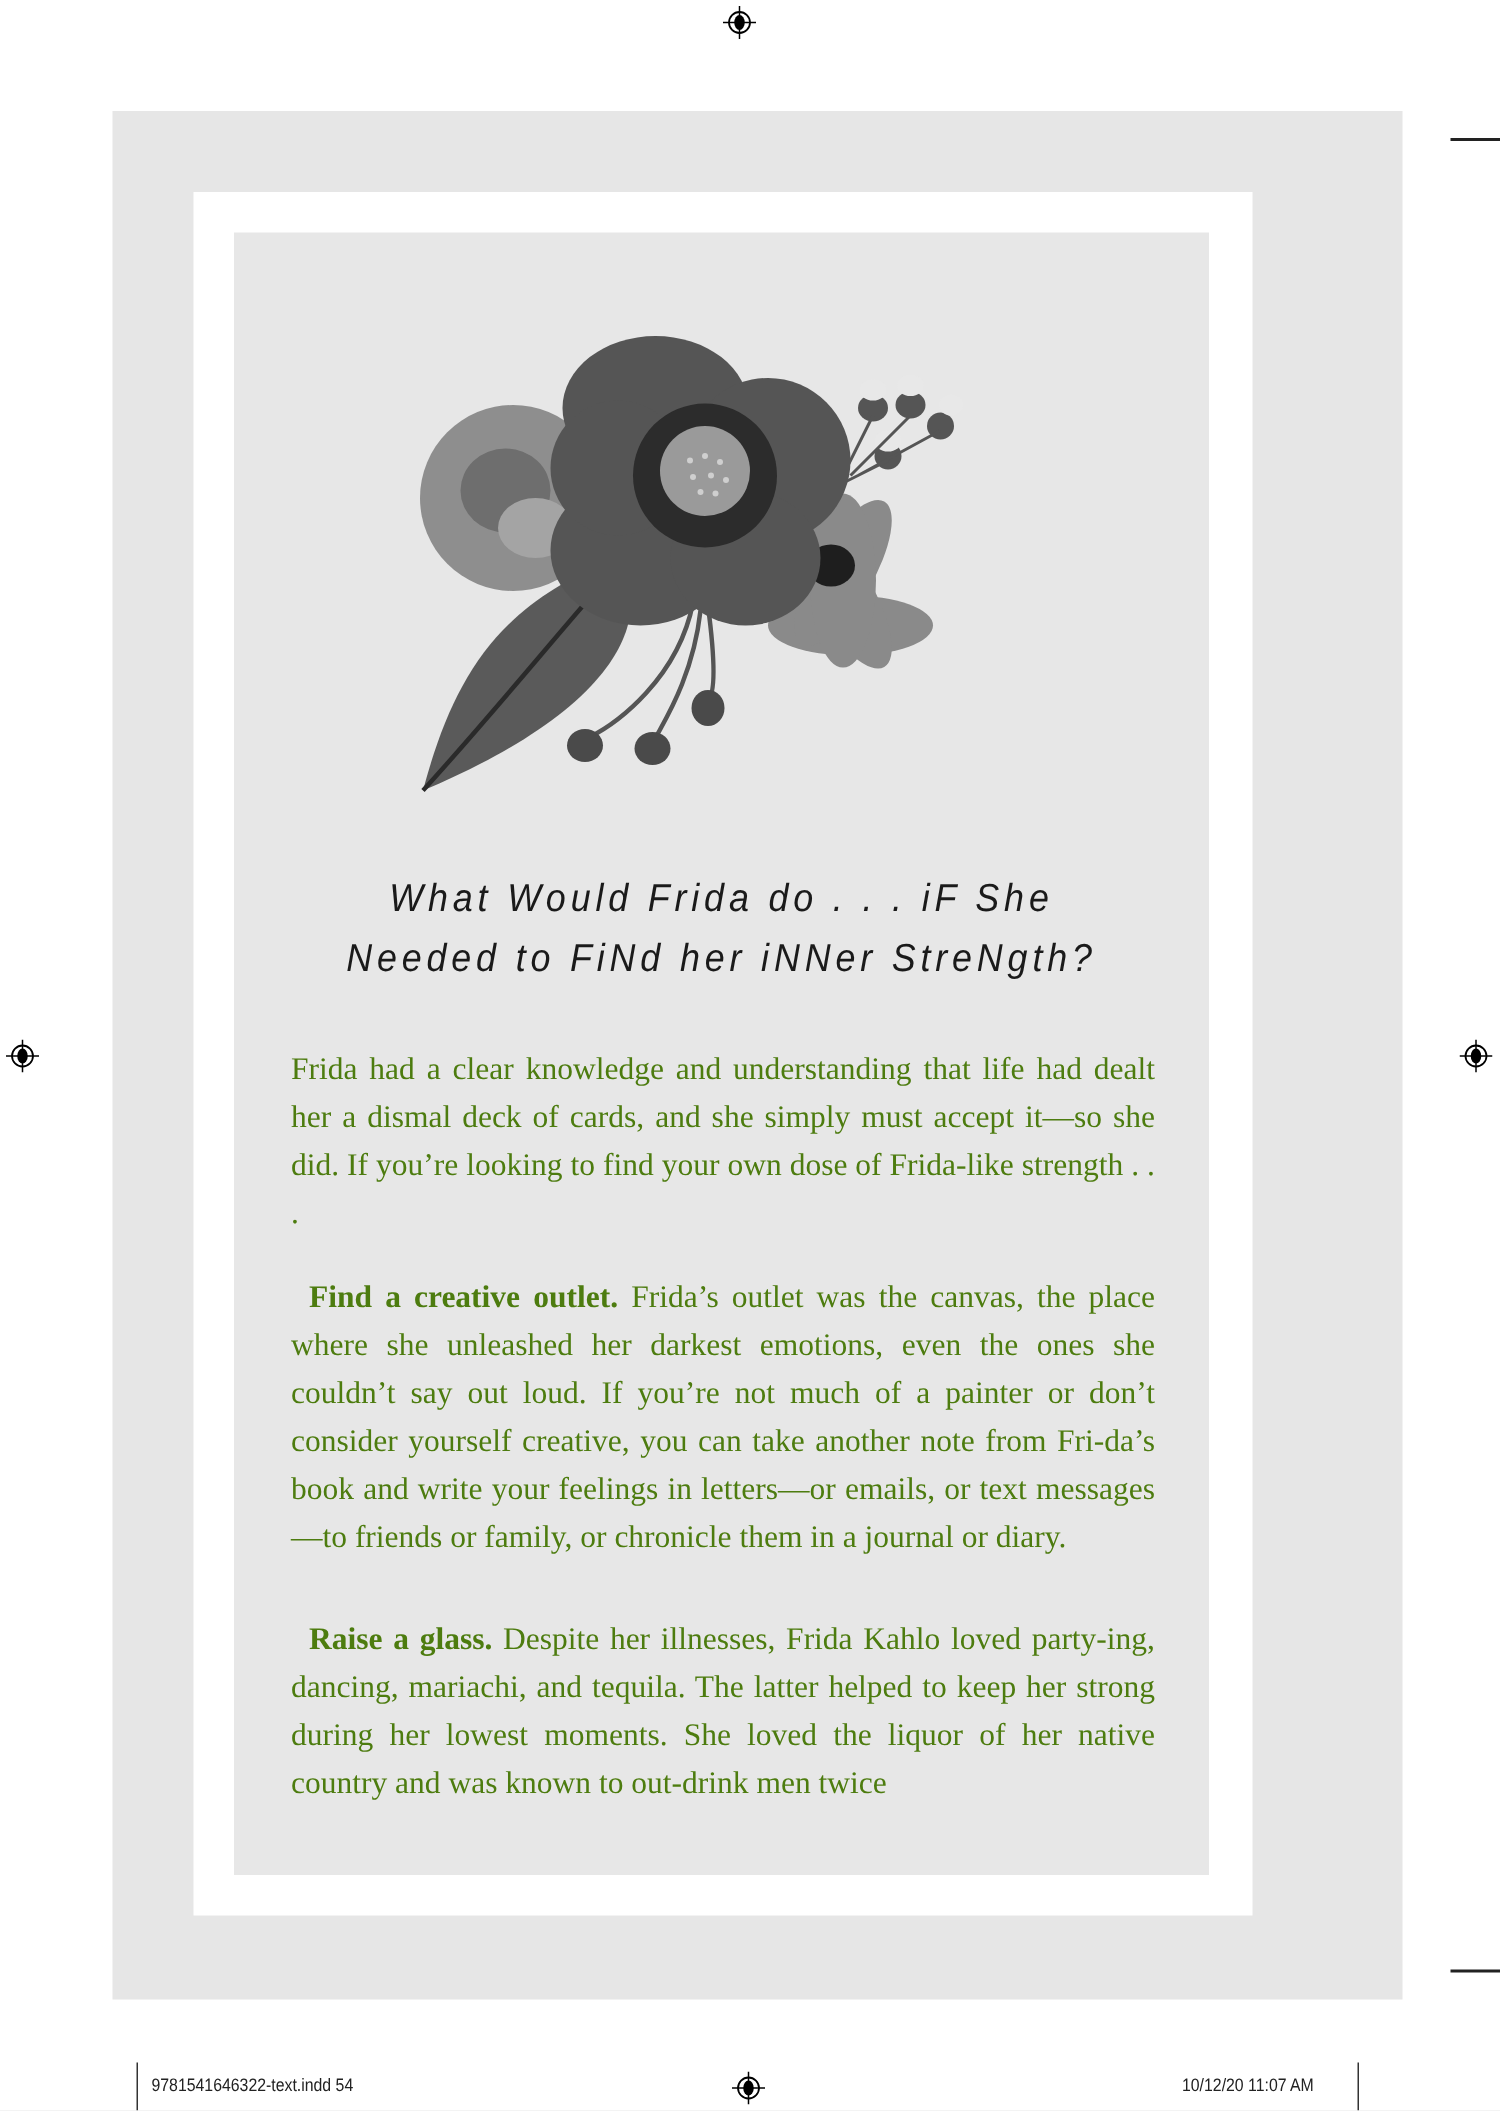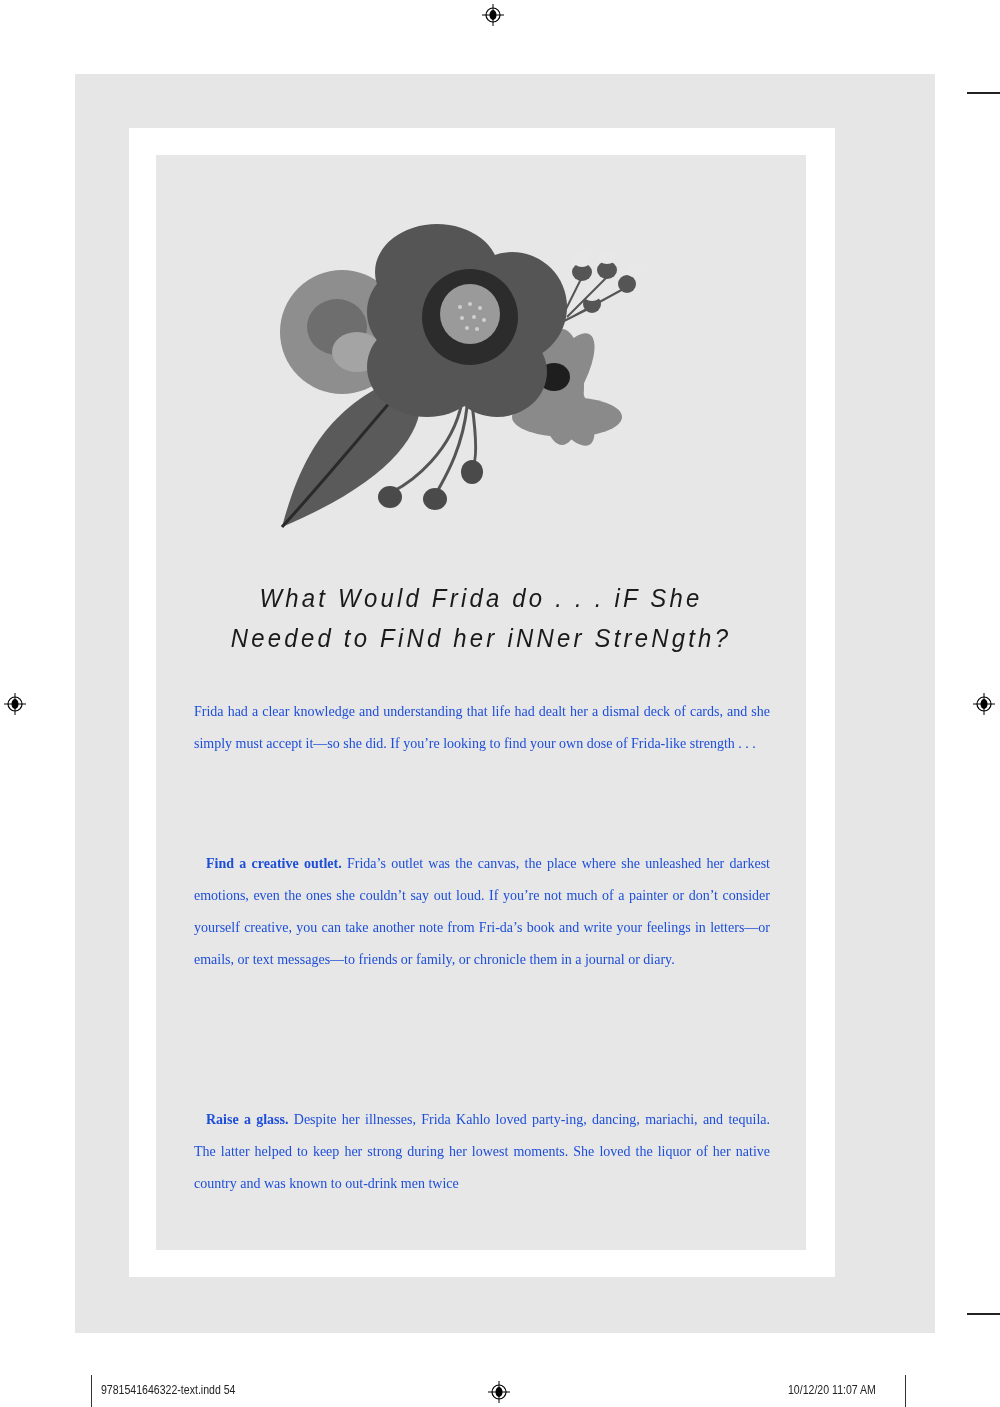--- a/index.html
+++ b/index.html
@@ -4,21 +4,21 @@
 <style>
   html,body{margin:0;padding:0;}
   body{width:1000px;height:1407px;background:#ffffff;position:relative;overflow:hidden;font-family:"Liberation Serif",serif;}
   .abs{position:absolute;}
   .outer{left:75px;top:74px;width:860px;height:1259px;background:#e6e6e6;}
   .frame{left:129px;top:128px;width:706px;height:1149px;background:#ffffff;}
   .inner{left:156px;top:155px;width:650px;height:1095px;background:#e7e7e7;}
   .trim{height:1.5px;background:#222;}
   .reg{width:22px;height:22px;}
   .title{left:156px;width:650px;top:578px;text-align:center;font-family:"Liberation Sans",sans-serif;font-style:italic;font-size:26px;letter-spacing:3.5px;line-height:40px;color:#1a1a1a;transform:scaleX(0.92);}
-  .body{left:194px;width:576px;font-size:14px;line-height:32px;color:#1d4ed8;text-align:justify;}
+  .body{left:194px;width:576px;font-size:21px;line-height:32px;color:#4d7c0f;text-align:justify;}
   .body b{font-weight:bold;margin-left:12px;}
   .slug{font-family:"Liberation Sans",sans-serif;font-size:12px;color:#222;transform:scaleX(0.88);transform-origin:left top;}
   .vline{width:1px;background:#333;}
 </style>
 </head>
 <body>
 
 <div class="abs reg" style="left:482px;top:4px;">
   <svg width="22" height="22" viewBox="0 0 22 22">
       <circle cx="11" cy="11" r="7" fill="none" stroke="#000" stroke-width="1.2"></circle>
@@ -116,21 +116,21 @@
 </div>
 
 <div class="abs body" style="top:696px;">
   <span>Frida had a clear knowledge and understanding that life had dealt her a dismal deck of cards, and she simply must accept it—so she did. If you’re looking to find your own dose of Frida-like strength . . .</span>
 </div>
 
 <div class="abs body" style="top:848px;">
   <b>Find a creative outlet.</b><span> Frida’s outlet was the canvas, the place where she unleashed her darkest emotions, even the ones she couldn’t say out loud. If you’re not much of a painter or don’t consider yourself creative, you can take another note from Fri-da’s book and write your feelings in letters—or emails, or text messages—to friends or family, or chronicle them in a journal or diary.</span>
 </div>
 
-<div class="abs body" style="top:1104px;">
+<div class="abs body" style="top:1076px;">
   <b>Raise a glass.</b><span> Despite her illnesses, Frida Kahlo loved party-ing, dancing, mariachi, and tequila. The latter helped to keep her strong during her lowest moments. She loved the liquor of her native country and was known to out-drink men twice</span>
 </div>
 
 <div class="abs vline" style="left:91px;top:1375px;height:32px;"></div>
 <div class="abs slug" style="left:101px;top:1383px;">9781541646322-text.indd 54</div>
 <div class="abs reg" style="left:488px;top:1381px;">
   <svg width="22" height="22" viewBox="0 0 22 22">
       <circle cx="11" cy="11" r="7" fill="none" stroke="#000" stroke-width="1.2"></circle>
       <ellipse cx="11" cy="11" rx="3.5" ry="5" fill="#000"></ellipse>
       <line x1="11" y1="0" x2="11" y2="22" stroke="#000" stroke-width="1"></line>

